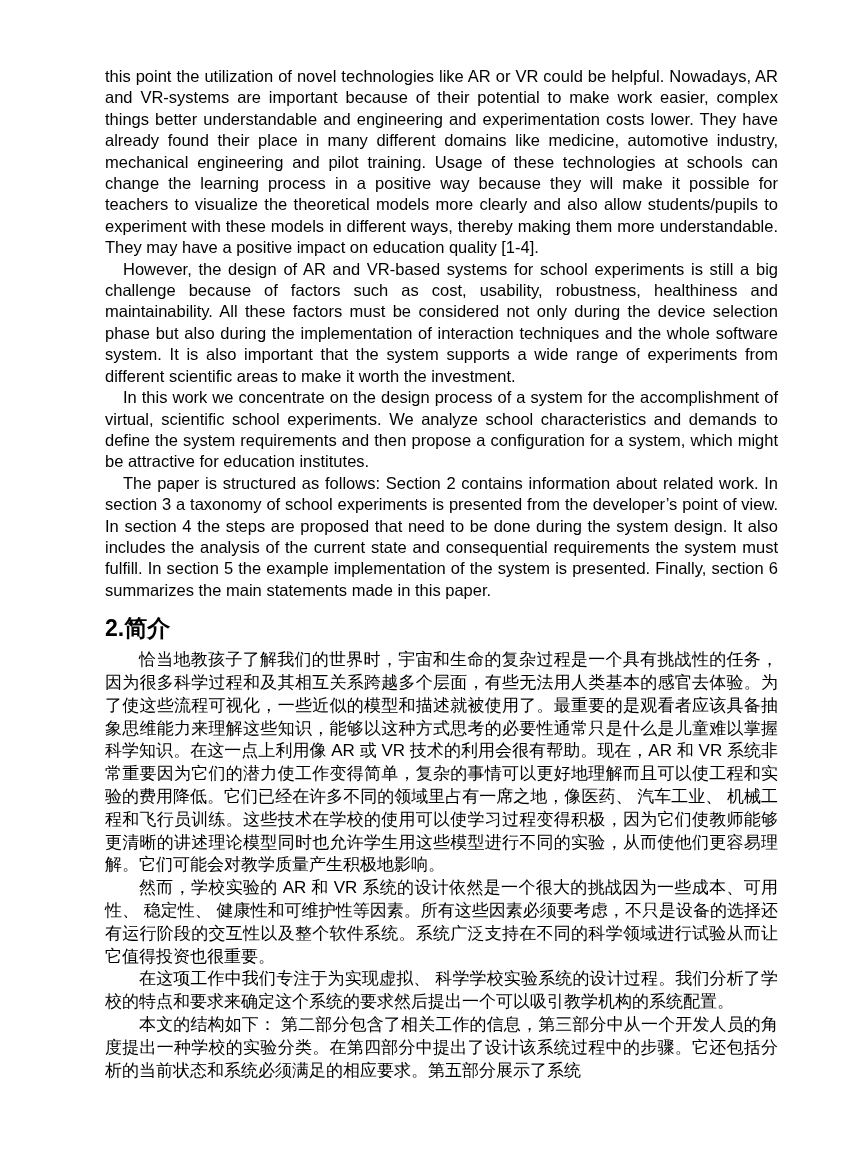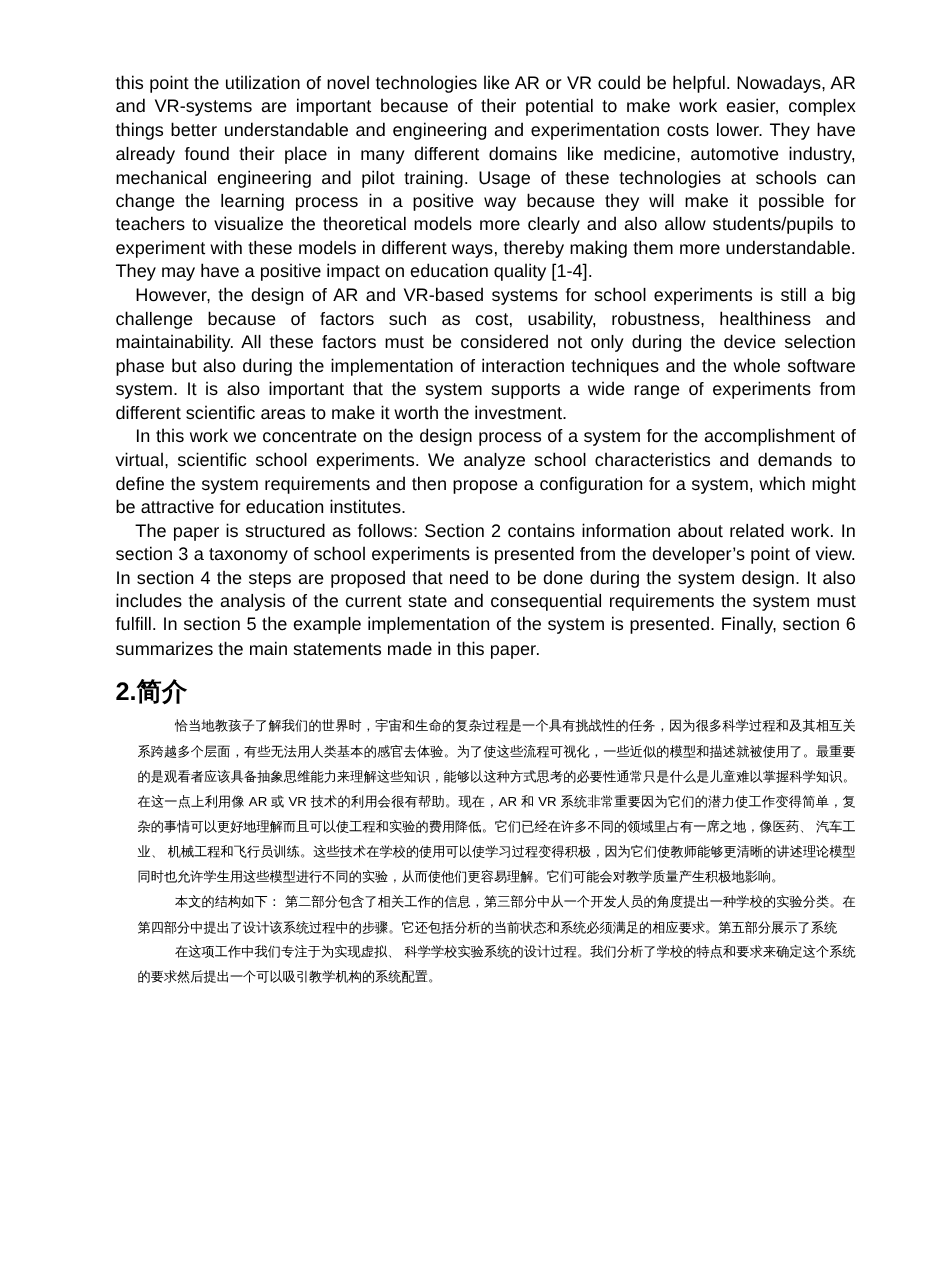--- a/index.html
+++ b/index.html
@@ -34,23 +34,22 @@
   }
   .heading {
     margin: 13px 0 7px 0;
     font-size: 23px;
     line-height: 28px;
     font-weight: bold;
     font-family: "Liberation Sans", sans-serif;
     color: #000000;
   }
   .cn {
-    font-size: 12px;
+    font-size: 17px;
     line-height: 22.8px;
-    margin-left: 20px;
   }
   .cn.cn-indent {
     text-indent: 34px;
   }
 </style>
 </head>
 <body>
 
 <div class="page">
 
@@ -59,18 +58,19 @@
   <p class="body-text indent">However, the design of AR and VR-based systems for school experiments is still a big challenge because of factors such as cost, usability, robustness, healthiness and maintainability. All these factors must be considered not only during the device selection phase but also during the implementation of interaction techniques and the whole software system. It is also important that the system supports a wide range of experiments from different scientific areas to make it worth the investment.</p>
 
   <p class="body-text indent">In this work we concentrate on the design process of a system for the accomplishment of virtual, scientific school experiments. We analyze school characteristics and demands to define the system requirements and then propose a configuration for a system, which might be attractive for education institutes.</p>
 
   <p class="body-text indent"><span>The paper is structured as follows: Section 2 contains information about related work. In section 3 a taxonomy of school </span><span class="serif-run">experiments is presented from the developer’s point of view.</span><span> In section 4 the steps are proposed that need to be done during the system design. It also includes the analysis of the current state and consequential requirements the system must fulfill. In section 5 the example implementation of the system is presented. Finally, section 6 summarizes the main statements made in this paper.</span></p>
 
   <h1 class="heading">2.简介</h1>
 
   <p class="body-text cn cn-indent">恰当地教孩子了解我们的世界时，宇宙和生命的复杂过程是一个具有挑战性的任务，因为很多科学过程和及其相互关系跨越多个层面，有些无法用人类基本的感官去体验。为了使这些流程可视化，一些近似的模型和描述就被使用了。最重要的是观看者应该具备抽象思维能力来理解这些知识，能够以这种方式思考的必要性通常只是什么是儿童难以掌握科学知识。在这一点上利用像 AR 或 VR 技术的利用会很有帮助。现在，AR 和 VR 系统非常重要因为它们的潜力使工作变得简单，复杂的事情可以更好地理解而且可以使工程和实验的费用降低。它们已经在许多不同的领域里占有一席之地，像医药、 汽车工业、 机械工程和飞行员训练。这些技术在学校的使用可以使学习过程变得积极，因为它们使教师能够更清晰的讲述理论模型同时也允许学生用这些模型进行不同的实验，从而使他们更容易理解。它们可能会对教学质量产生积极地影响。</p>
 
+  <p class="body-text cn cn-indent">然而，学校实验的 AR 和 VR 系统的设计依然是一个很大的挑战因为一些成本、可用性、 稳定性、 健康性和可维护性等因素。所有这些因素必须要考虑，不只是设备的选择还有运行阶段的交互性以及整个软件系统。系统广泛支持在不同的科学领域进行试验从而让它值得投资也很重要。</p>
+
+  <p class="body-text cn cn-indent">在这项工作中我们专注于为实现虚拟、 科学学校实验系统的设计过程。我们分析了学校的特点和要求来确定这个系统的要求然后提出一个可以吸引教学机构的系统配置。</p>
 
   <p class="body-text cn cn-indent">本文的结构如下： 第二部分包含了相关工作的信息，第三部分中从一个开发人员的角度提出一种学校的实验分类。在第四部分中提出了设计该系统过程中的步骤。它还包括分析的当前状态和系统必须满足的相应要求。第五部分展示了系统</p>
-
-  <p class="body-text cn cn-indent">在这项工作中我们专注于为实现虚拟、 科学学校实验系统的设计过程。我们分析了学校的特点和要求来确定这个系统的要求然后提出一个可以吸引教学机构的系统配置。</p>
 
 </div>
 
 </body></html>

